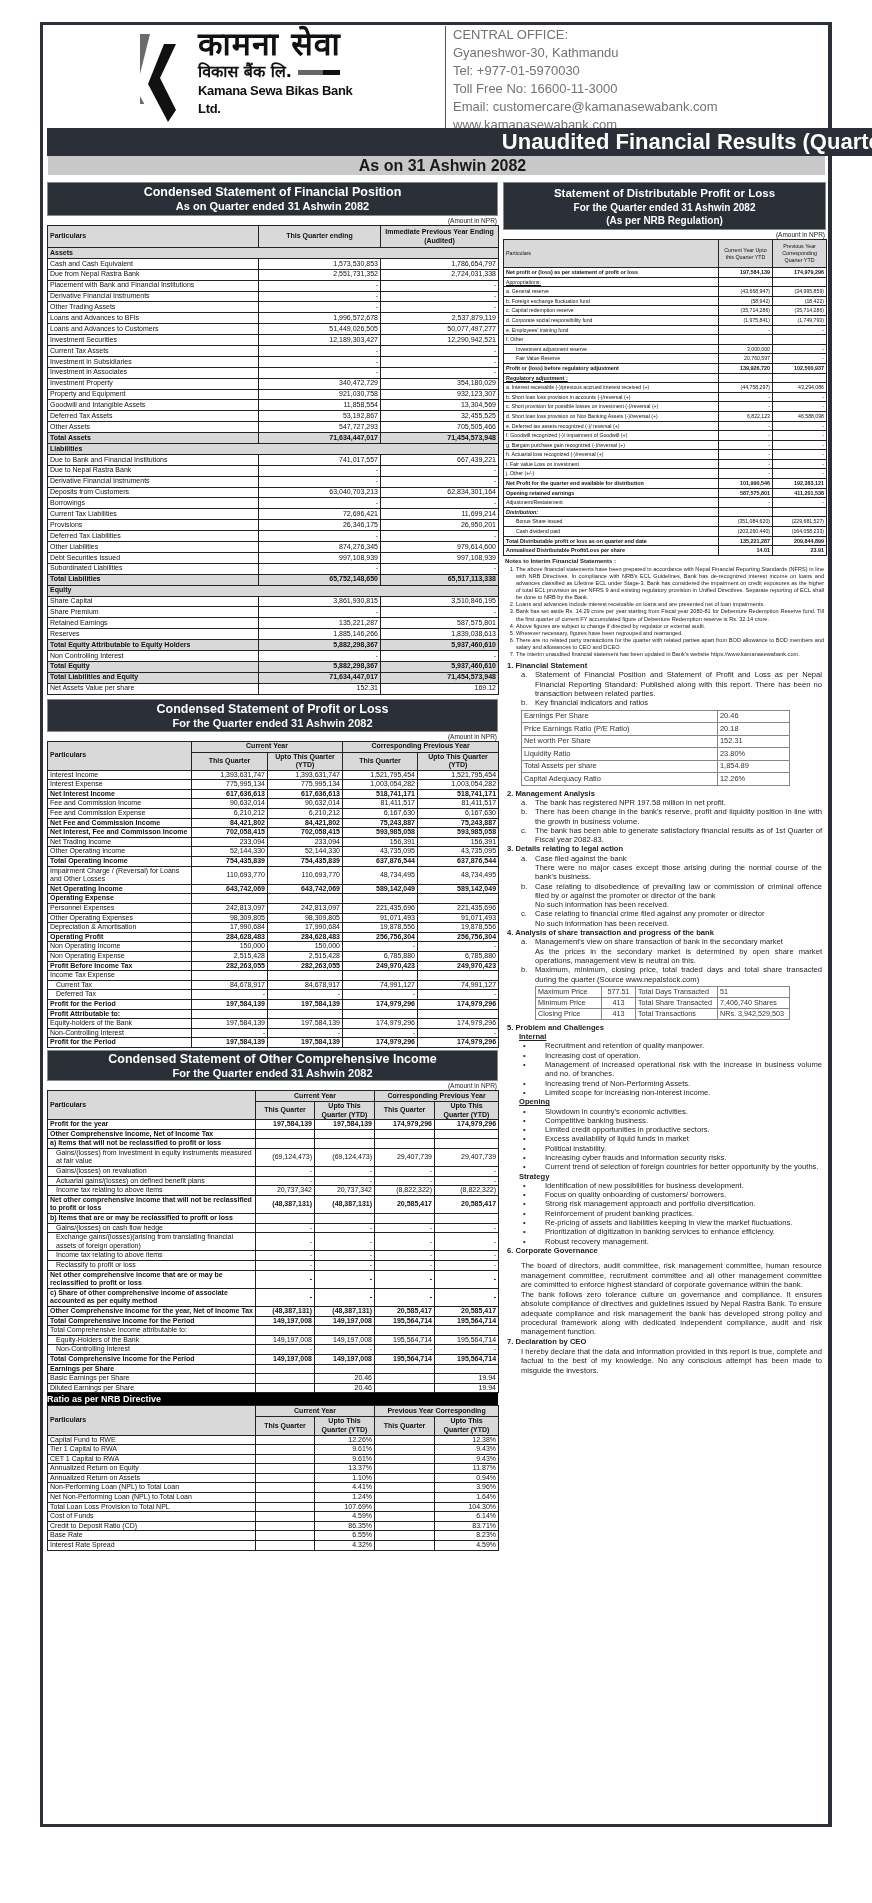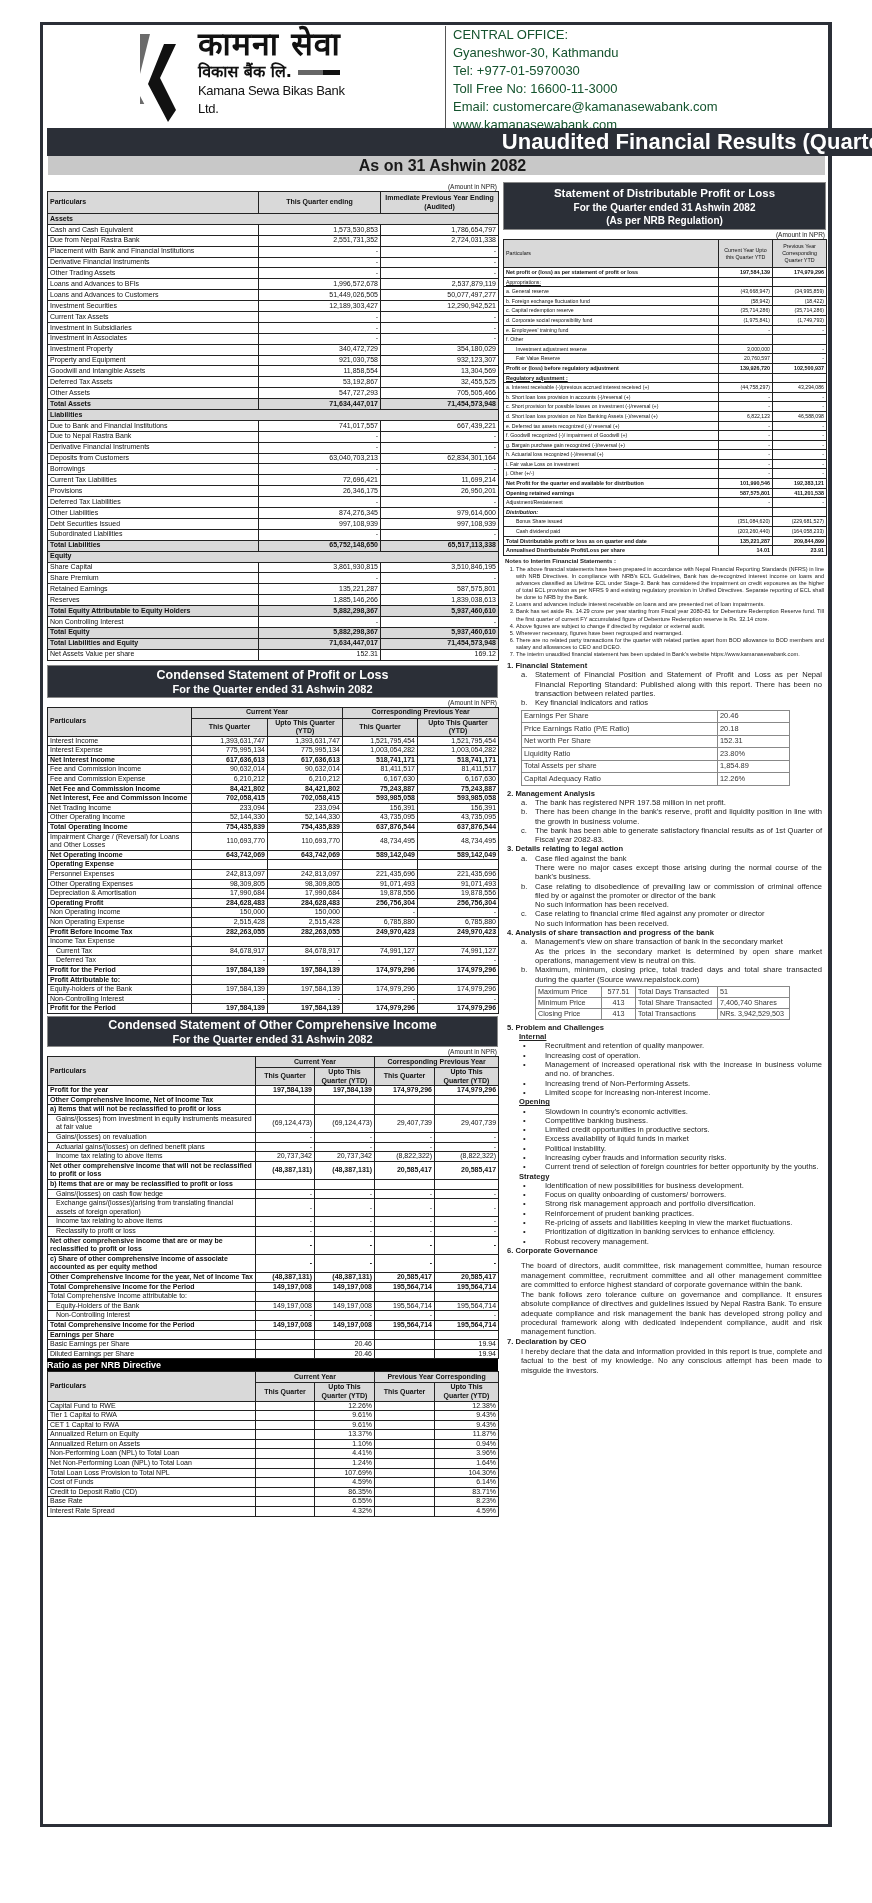--- a/index.html
+++ b/index.html
@@ -5,22 +5,22 @@
 *{box-sizing:border-box;margin:0;padding:0;}
 html,body{width:872px;height:1903px;background:#fff;}
 body{font-family:"Liberation Sans","DejaVu Sans",sans-serif;color:#111;position:relative;overflow:hidden;}
 .frame{position:absolute;left:40px;top:22px;width:792px;height:1805px;border:3px solid #2b2f37;border-right-width:4px;}
 .header{position:absolute;left:100px;top:26px;width:700px;height:98px;}
 .logo-mark{position:absolute;left:40px;top:8px;width:44px;height:88px;}
 .logo-text{position:absolute;left:98px;top:0;width:160px;}
 .logo-dev1{font-family:"DejaVu Sans",sans-serif;font-weight:bold;font-size:32px;line-height:36px;letter-spacing:1px;}
 .logo-dev2{font-family:"DejaVu Sans",sans-serif;font-weight:bold;font-size:16px;line-height:20px;display:flex;align-items:center;gap:6px;}
 .logo-bar{display:inline-block;width:42px;height:5px;background:linear-gradient(90deg,#666 0 60%,#111 60% 100%);}
-.logo-en{font-weight:normal;font-size:13px;line-height:18px;letter-spacing:-0.3px;}
-.contact{position:absolute;left:345px;top:0;border-left:1px solid #555;padding-left:7px;font-size:13px;line-height:18px;color:#14532d;}
+.logo-en{font-weight:bold;font-size:13px;line-height:18px;letter-spacing:-0.3px;}
+.contact{position:absolute;left:345px;top:0;border-left:1px solid #555;padding-left:7px;font-size:13px;line-height:18px;color:#737373;}
 .contact div{white-space:nowrap;}
 .banner{position:absolute;left:47px;top:128px;width:868px;height:28px;background:#2b2f37;color:#fff;font-weight:bold;font-size:22px;text-align:right;line-height:28px;}
 .subbanner{position:absolute;left:48px;top:156px;width:777px;height:19px;background:#c8c8c8;color:#1a1a1a;font-weight:bold;font-size:16px;text-align:center;line-height:19px;padding-left:12px;}
 .col{position:absolute;}
 .col-left{left:47px;top:182px;width:451px;}
 .col-right{left:503px;top:182px;width:323px;}
 .sec-head{background:#2b2f37;color:#fff;font-weight:bold;text-align:center;border:1px solid #888;}
 .sec-head .t1{font-size:12.5px;line-height:15px;}
 .sec-head .t2{font-size:11px;line-height:13px;}
 .amt{font-size:6.5px;text-align:right;line-height:9px;color:#222;padding-right:1px;}
@@ -92,20 +92,24 @@
     <div>Toll Free No: 16600-11-3000</div>
     <div>Email: customercare@kamanasewabank.com</div>
     <div>www.kamanasewabank.com</div>
   </div>
 </div>
 
 <div class="banner">Unaudited Financial Results (Quarterly)</div>
 <div class="subbanner">As on 31 Ashwin 2082</div>
 
 <div class="col col-left">
+  <div class="sec-head" style="height:34px;padding-top:2px;">
+    <div class="t1">Condensed Statement of Financial Position</div>
+    <div class="t2">As on Quarter ended 31 Ashwin 2082</div>
+  </div>
   <div class="amt">(Amount in NPR)</div>
   <table class="fp">
     <colgroup>
         <col style="width:211px">
         <col style="width:122px">
         <col style="width:118px">
       </colgroup>
     <thead>
       <tr>
         <th class="pl" style="height:22px;">Particulars</th>

